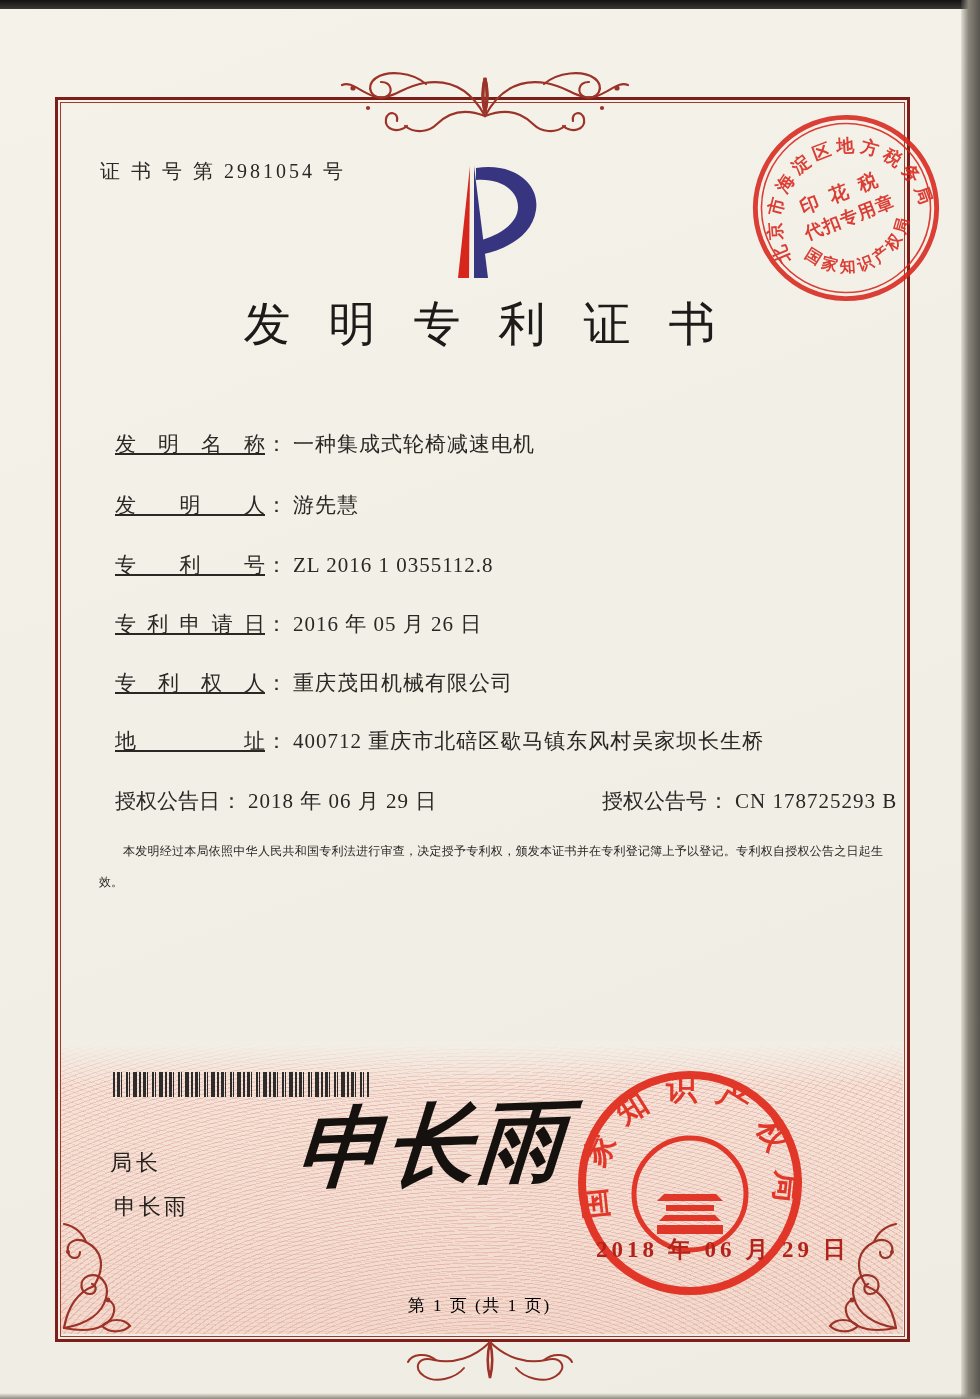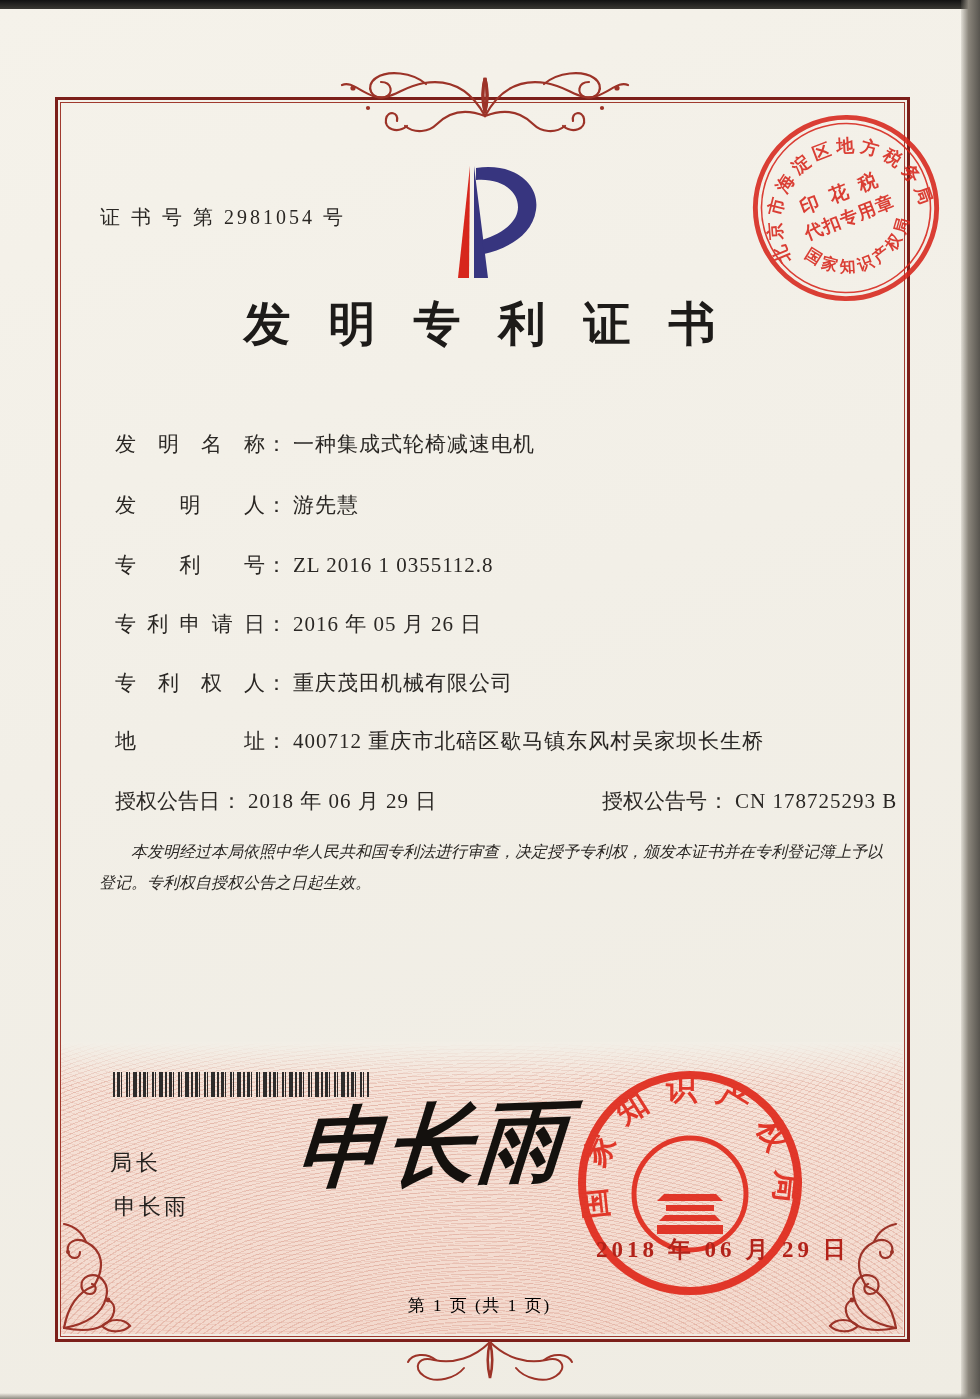--- a/index.html
+++ b/index.html
@@ -24,30 +24,30 @@
   .ornament{position:absolute;pointer-events:none;}
   
   .guilloche{position:absolute;left:60px;top:1042px;width:843px;height:292px;
     background:
       repeating-radial-gradient(ellipse 1500px 850px at 50% 138%,rgba(208,130,112,.30) 0 1.6px,rgba(255,255,255,0) 1.6px 6.4px),
       repeating-radial-gradient(ellipse 1300px 700px at 28% -45%,rgba(208,130,112,.16) 0 1.6px,rgba(255,255,255,0) 1.6px 8.4px),
       linear-gradient(180deg,#f6e4da,#f3d9cd);}
   .guilloche::before{content:"";position:absolute;left:0;right:0;top:0;height:42px;
     background:linear-gradient(180deg,#f2efe7,rgba(242,239,231,0));}
   
-  .cert-no{position:absolute;left:100px;top:158px;font-size:20px;letter-spacing:3px;color:#2a2724;margin-top:46px;}
+  .cert-no{position:absolute;left:100px;top:158px;font-size:20px;letter-spacing:3px;color:#2a2724;}
   .title{position:absolute;left:55px;width:849px;top:293px;text-align:center;
-    font-size:47px;font-weight:700;letter-spacing:38px;text-indent:38px;color:#1d1b19;}
+    font-size:47px;font-weight:400;letter-spacing:38px;text-indent:38px;color:#1d1b19;}
   .field{position:absolute;left:115px;font-size:21px;white-space:nowrap;color:#2a2724;}
-  .f-label{display:inline-block;width:150px;text-align:justify;text-align-last:justify;}
+  .f-label{display:inline-block;width:150px;text-align:justify;text-align-last:justify;text-decoration:underline;}
   .f-colon{display:inline-block;margin:0 6px 0 1px;}
   .f-value{letter-spacing:1px;}
   .grant-no{position:absolute;left:487px;top:0;font-size:21px;white-space:nowrap;}
-  .paras{position:absolute;left:99px;top:836px;width:784px;font-size:16px;line-height:31px;
-    text-align:justify;color:#2a2724;font-style:italic;}
+  .paras{position:absolute;left:99px;top:836px;width:784px;font-size:12px;line-height:31px;
+    text-align:justify;color:#2a2724;}
   .paras p{margin:0;text-indent:2em;}
   
   .barcode{position:absolute;left:113px;top:1072px;width:256px;height:25px;opacity:.92;
     background:repeating-linear-gradient(90deg,
       #1d1d1d 0 2px,rgba(0,0,0,0) 2px 4px,
       #1d1d1d 4px 7px,rgba(0,0,0,0) 7px 8px,
       #1d1d1d 8px 9px,rgba(0,0,0,0) 9px 13px,
       #1d1d1d 13px 15px,rgba(0,0,0,0) 15px 16px,
       #1d1d1d 16px 17px,rgba(0,0,0,0) 17px 20px,
       #1d1d1d 20px 24px,rgba(0,0,0,0) 24px 26px);}

